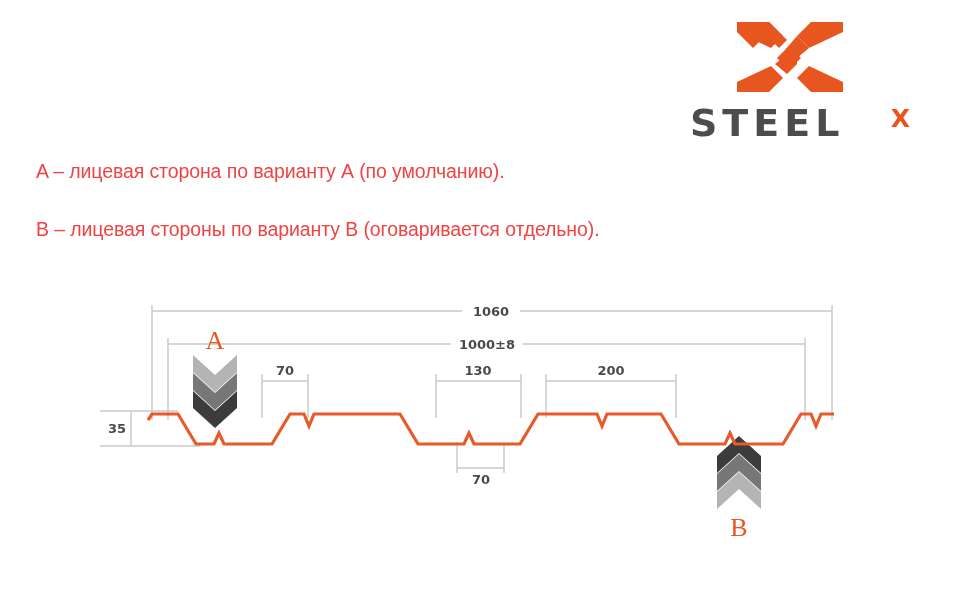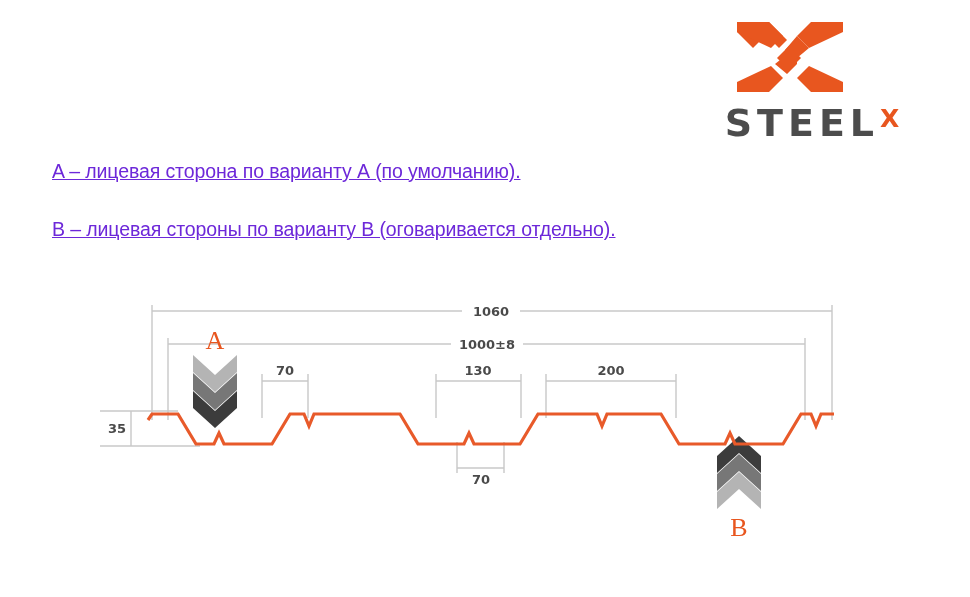--- a/index.html
+++ b/index.html
@@ -32,22 +32,21 @@
     height: 78px;
   }
   #logo-wordmark {
     position: absolute;
     left: 0px;
     top: 86px;
     width: 220px;
     height: 40px;
     display: flex;
     align-items: baseline;
-    justify-content: center;
-    margin-left: 12px;
+    justify-content: space-between;
   }
   .wordmark-main {
     font-family: "DejaVu Sans", sans-serif;
     font-size: 38px;
     font-weight: bold;
     letter-spacing: 5px;
     color: #4c4c4c;
     line-height: 1;
   }
   .wordmark-x {
@@ -57,27 +56,26 @@
     color: #e8561f;
     line-height: 1;
     margin-left: 1px;
     position: relative;
     top: -9px;
   }
 
   
   .caption {
     position: absolute;
-    left: 52px;
+    left: 36px;
     font-family: "Liberation Sans", sans-serif;
     font-size: 19.5px;
-    color: #6d28d9;
+    color: #ef4444;
     white-space: nowrap;
     letter-spacing: -0.1px;
-    text-decoration: underline;
   }
   #caption-a { top: 160px; }
   #caption-b { top: 218px; }
 
   
   #drawing {
     position: absolute;
     left: 0;
     top: 0;
     width: 970px;

